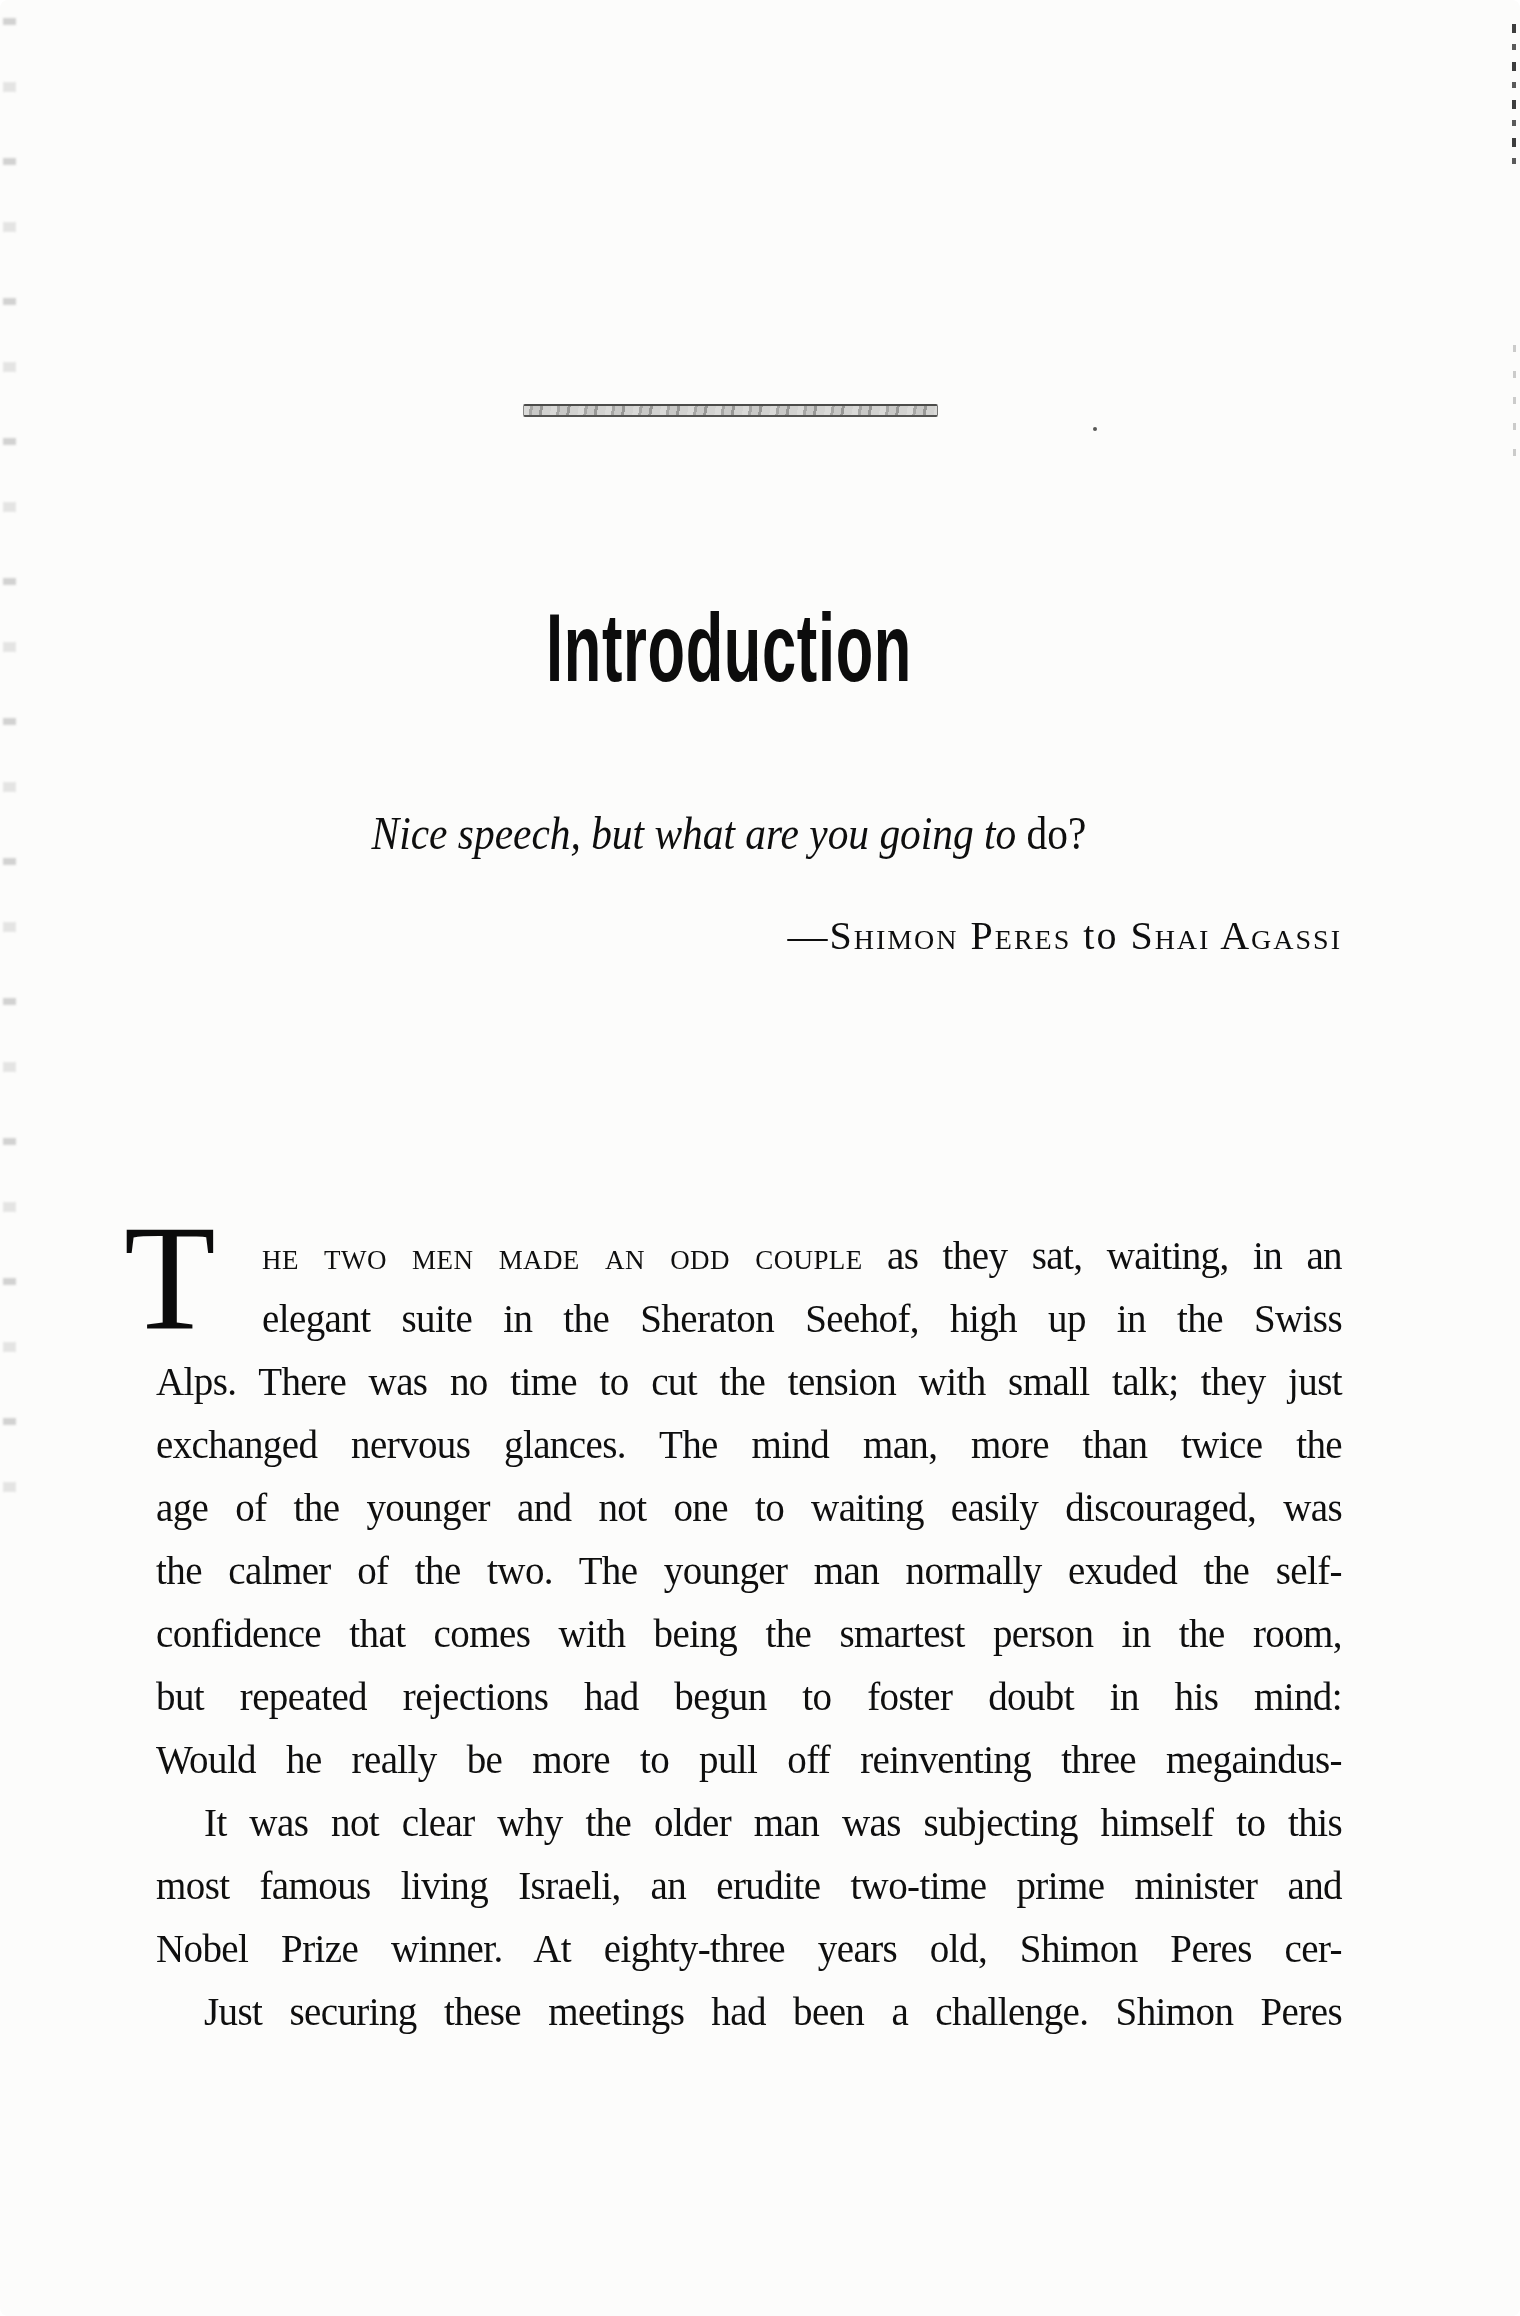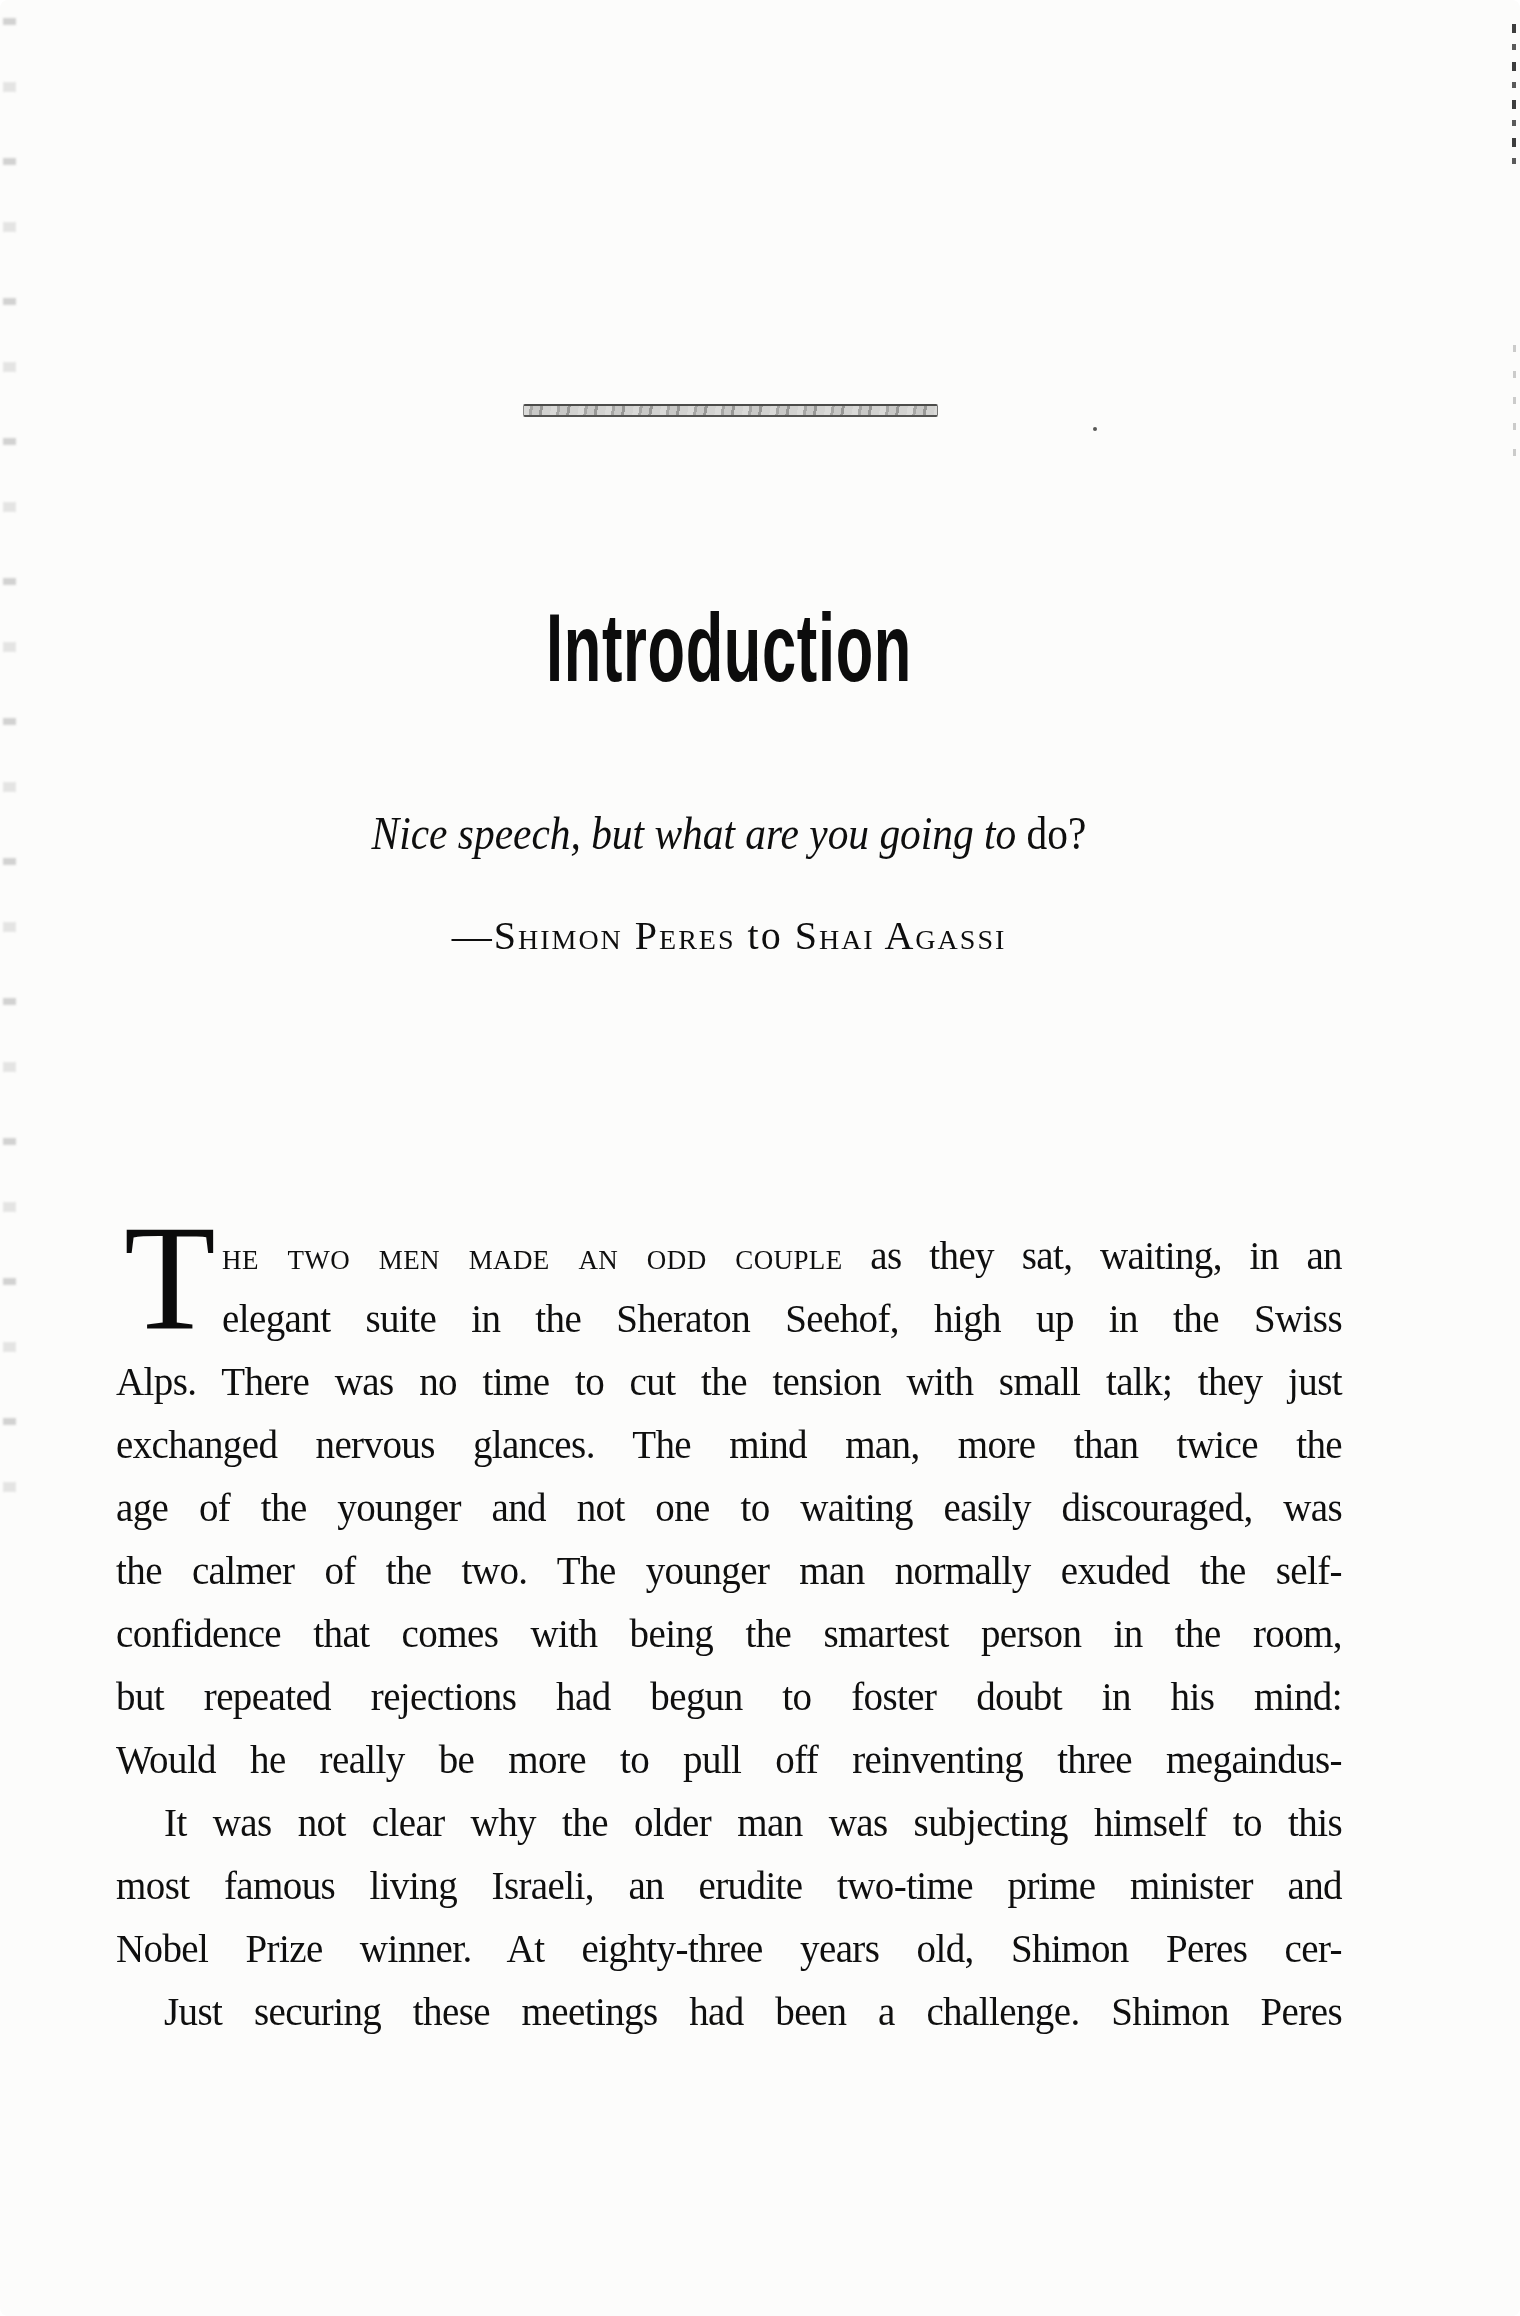--- a/index.html
+++ b/index.html
@@ -73,34 +73,34 @@
   .epigraph-quote{
     position:absolute;left:116px;top:804px;width:1226px;height:60px;
     line-height:60px;text-align:center;font-size:46px;color:#0e0e0e;
     transform:scaleX(0.9);transform-origin:50% 50%;
     white-space:nowrap;
   }
   .epigraph-quote .it{font-style:italic;}
   .epigraph-quote .rm{font-style:normal;}
   .epigraph-attr{
     position:absolute;left:116px;top:908px;width:1226px;height:56px;
-    line-height:56px;text-align:center;font-size:40px;color:#0e0e0e;
+    line-height:56px;text-align:right;font-size:40px;color:#0e0e0e;
     letter-spacing:2px;white-space:nowrap;
   }
   .epigraph-attr .sc{font-variant:small-caps;}
 
   
   .bodyblock{
     position:absolute;left:116px;top:1224px;width:1226px;height:1030px;
     font-size:39px;color:#0f0f0f;letter-spacing:-0.6px;
   }
   .bline{
     height:63px;line-height:63px;
     text-align:justify;text-align-last:justify;
-    white-space:nowrap;overflow:visible;
+    white-space:nowrap;overflow:visible;margin-left:40px;
   }
   .bline.last{text-align-last:left;}
   .bline.ind-drop{padding-left:106px;}
   .bline.ind-para{padding-left:48px;}
   .bline .sc{font-variant:small-caps;letter-spacing:0.4px;}
   .dropcap{
     position:absolute;left:8px;top:-22px;
     font-size:150px;line-height:150px;height:150px;
     color:#0b0b0b;
   }

